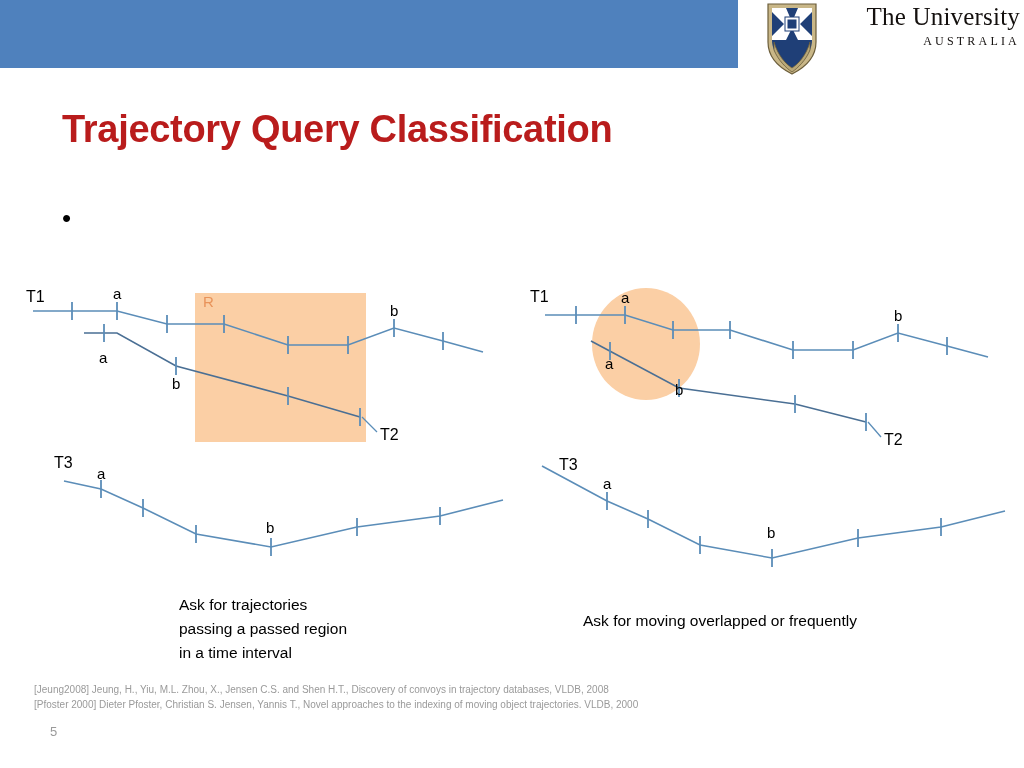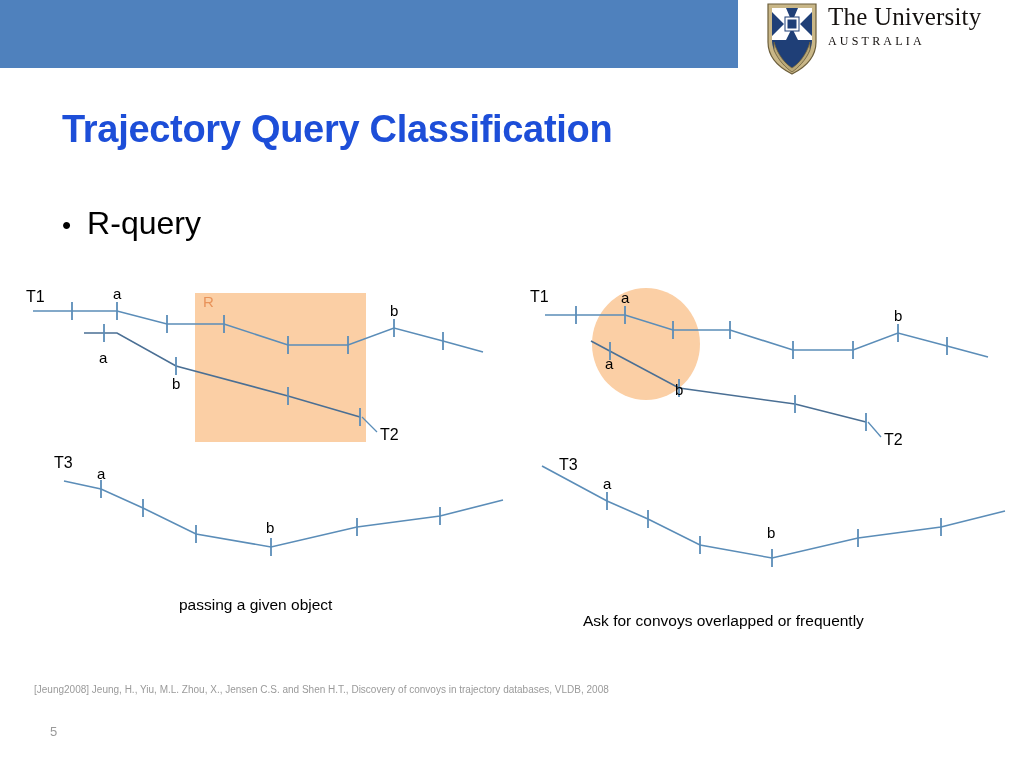--- a/index.html
+++ b/index.html
@@ -38,21 +38,21 @@
     left: 4px;
     top: 0px;
     width: 56px;
     height: 74px;
   }
   #logo-text {
     position: absolute;
     left: 68px;
     top: 2px;
     width: 192px;
-    text-align: left;
+    text-align: right;
   }
   .logo-line {
     font-family: "Liberation Serif", serif;
     font-weight: 400;
     color: #14100e;
     line-height: 1.02;
     letter-spacing: 0.2px;
     white-space: nowrap;
   }
   .logo-line-1, .logo-line-2 { font-size: 25px; }
@@ -63,21 +63,21 @@
   }
 
   
   #slide-title {
     position: absolute;
     left: 62px;
     top: 108px;
     font-size: 38px;
     font-weight: bold;
     letter-spacing: -0.3px;
-    color: #1d4ed8;
+    color: #b91c1c;
   }
 
   
   #bullet-row {
     position: absolute;
     left: 62px;
     top: 205px;
     display: flex;
     align-items: baseline;
   }
@@ -188,21 +188,20 @@
   <div id="logo-text">
     <div class="logo-line logo-line-1">The University</div>
     <div class="logo-line logo-line-3">AUSTRALIA</div>
   </div>
 </div>
 
 <div id="slide-title">Trajectory Query Classification</div>
 
 <div id="bullet-row">
   <span id="bullet-dot">•</span>
-  <span id="bullet-main">R-query</span>
 </div>
 
 <svg id="diagrams" viewBox="0 0 1024 768">
     <g>
       <rect x="195" y="293" width="171" height="149" class="region-fill"></rect>
       <text x="203" y="307" class="region-label">R</text>
       <g>
         <path d="M33 311 L117 311 L167 324 L224 324 L288 345 L348 345 L394 328 L443 341 L483 352" class="traj-line"></path>
         <line x1="72" y1="302" x2="72" y2="320" class="tick"></line>
         <line x1="117" y1="302" x2="117" y2="320" class="tick"></line>
@@ -276,22 +275,25 @@
         <line x1="858" y1="529" x2="858" y2="547" class="tick"></line>
         <line x1="941" y1="518" x2="941" y2="536" class="tick"></line>
         <text x="559" y="470" class="traj-label">T3</text>
         <text x="603" y="489" class="pt-label">a</text>
         <text x="767" y="538" class="pt-label">b</text>
       </g>
     </g>
   </svg>
 
 <div class="caption" id="caption-left">
-    <div>passing a given object</div>
+    <div>Ask for trajectories</div>
+    <div>passing a passed region</div>
+    <div>in a time interval</div>
   </div>
 <div class="caption" id="caption-right">
-    <div>Ask for convoys overlapped or frequently</div>
+    <div>Ask for moving overlapped or frequently</div>
   </div>
 
 <div id="footer">
     <div>[Jeung2008] Jeung, H., Yiu, M.L. Zhou, X., Jensen C.S. and Shen H.T.,   Discovery of convoys in trajectory databases, VLDB, 2008</div>
+    <div>[Pfoster 2000] Dieter Pfoster, Christian S. Jensen, Yannis T., Novel approaches to the indexing of moving object trajectories. VLDB, 2000</div>
   </div>
 <div id="slide-number">5</div>
 
 </body></html>

